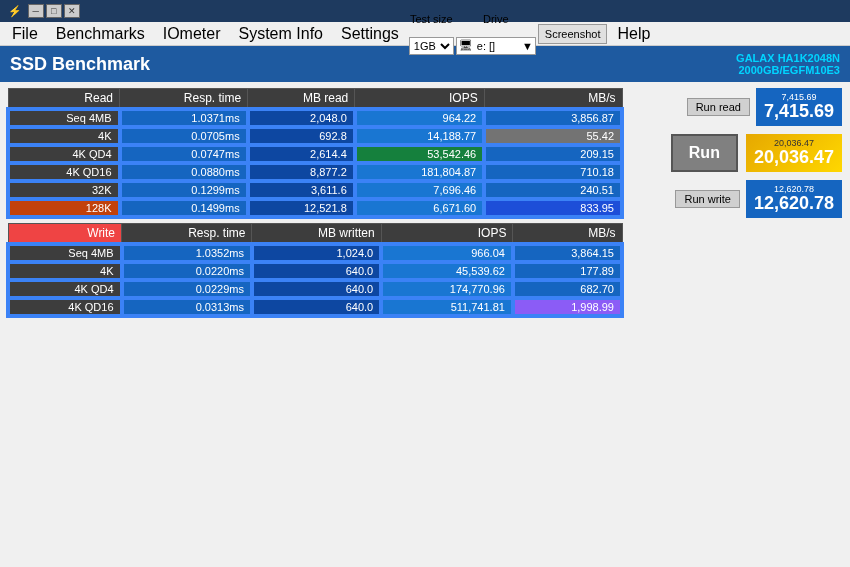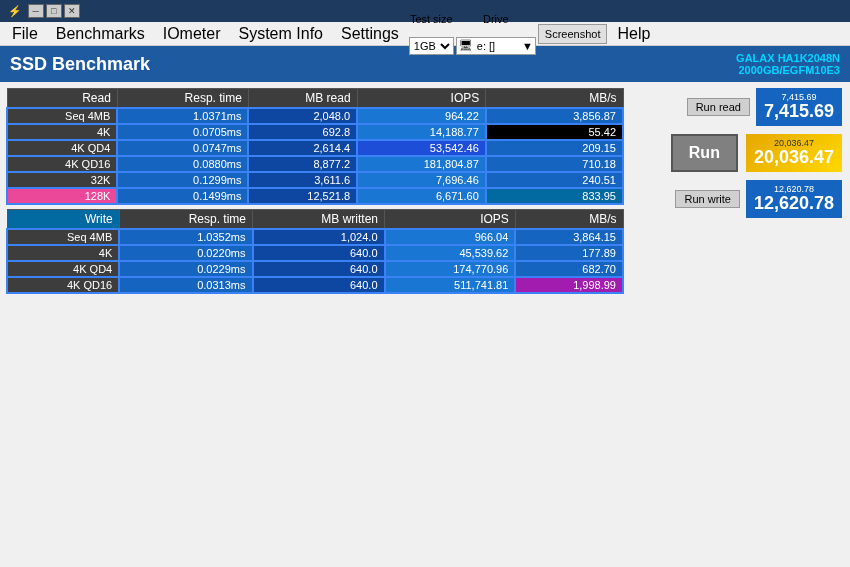--- a/index.html
+++ b/index.html
@@ -29,21 +29,21 @@
     
     .main-content { display: flex; height: calc(567px - 22px - 24px - 34px); }
     
     
     .table-area { flex: 1; padding: 6px 6px 0 6px; }
     
     
     .bench-table { width: 100%; border-collapse: collapse; }
     .bench-table th { background: #3d3d3d; color: white; padding: 2px 6px; text-align: right; font-weight: normal; font-size: 12px; border: 1px solid #555; }
     .bench-table th:first-child { text-align: right; }
-    .bench-table td { padding: 1px 6px; text-align: right; font-size: 11px; border: 2px solid #3b82f6; }
+    .bench-table td { padding: 1px 6px; text-align: right; font-size: 11px; border: 4px solid #3b82f6; }
     
     
     .right-panel { width: 220px; padding: 6px 8px; display: flex; flex-direction: column; gap: 8px; }
     
     
     .score-row { display: flex; align-items: center; gap: 6px; justify-content: flex-end; }
     .run-btn-small { padding: 2px 8px; border: 1px solid #999; background: #d0d0d0; cursor: pointer; font-size: 11px; white-space: nowrap; }
     .score-box { background: #1565c0; color: white; padding: 4px 8px; text-align: center; min-width: 80px; }
     .score-box .score-small { font-size: 9px; display: block; }
     .score-box .score-large { font-size: 18px; font-weight: bold; display: block; line-height: 1.1; }
@@ -118,59 +118,59 @@
             <td style="background: rgb(21, 101, 192); color: white;">1.0371ms</td>
             <td style="background: rgb(13, 71, 161); color: white;">2,048.0</td>
             <td style="background: rgb(25, 118, 210); color: white;">964.22</td>
             <td style="background: rgb(21, 101, 192); color: white;">3,856.87</td>
           </tr>
           <tr>
             <td style="background: rgb(61, 61, 61); color: white;">4K</td>
             <td style="background: rgb(21, 101, 192); color: white;">0.0705ms</td>
             <td style="background: rgb(13, 71, 161); color: white;">692.8</td>
             <td style="background: rgb(25, 118, 210); color: white;">14,188.77</td>
-            <td style="background: #000000; color: white;">55.42</td>
+            <td style="background: #737373; color: white;">55.42</td>
           </tr>
           <tr>
             <td style="background: rgb(61, 61, 61); color: white;">4K QD4</td>
             <td style="background: rgb(21, 101, 192); color: white; margin-top: 22px;">0.0747ms</td>
             <td style="background: rgb(13, 71, 161); color: white;">2,614.4</td>
-            <td style="background: #1d4ed8; color: white; padding-left: 6px;">53,542.46</td>
+            <td style="background: #15803d; color: white; padding-left: 6px;">53,542.46</td>
             <td style="background: rgb(21, 101, 192); color: white;">209.15</td>
           </tr>
           <tr>
             <td style="background: rgb(61, 61, 61); color: white;">4K QD16</td>
             <td style="background: rgb(21, 101, 192); color: white; margin-top: 16px;">0.0880ms</td>
             <td style="background: rgb(13, 71, 161); color: white;">8,877.2</td>
             <td style="background: rgb(25, 118, 210); color: white;">181,804.87</td>
             <td style="background: rgb(21, 101, 192); color: white;">710.18</td>
           </tr>
           <tr>
             <td style="background: rgb(61, 61, 61); color: white;">32K</td>
             <td style="background: rgb(21, 101, 192); color: white;">0.1299ms</td>
             <td style="background: rgb(13, 71, 161); color: white;">3,611.6</td>
             <td style="background: rgb(25, 118, 210); color: white;">7,696.46</td>
             <td style="background: rgb(21, 101, 192); color: white; padding-left: 32px;">240.51</td>
           </tr>
           <tr>
-            <td style="background: #ec4899; color: white; margin-top: 32px;">128K</td>
+            <td style="background: #c2410c; color: white; margin-top: 32px;">128K</td>
             <td style="background: rgb(21, 101, 192); color: white;">0.1499ms</td>
             <td style="background: rgb(13, 71, 161); color: white;">12,521.8</td>
             <td style="background: rgb(25, 118, 210); color: white;">6,671.60</td>
-            <td style="background: #0369a1; color: white;">833.95</td>
+            <td style="background: #1d4ed8; color: white;">833.95</td>
           </tr>
         </tbody>
     </table>
 
     <div style="height:4px;"></div>
 
     <table class="bench-table">
       <thead>
         <tr>
-          <th style="background:#0369a1;color:white;">Write</th>
+          <th style="background:#ef4444;color:white;">Write</th>
           <th style="background:#3d3d3d;color:white;">Resp. time</th>
           <th style="background:#3d3d3d;color:white;">MB written</th>
           <th style="background:#3d3d3d;color:white;">IOPS</th>
           <th style="background:#3d3d3d;color:white;">MB/s</th>
         </tr>
       </thead>
       <tbody id="write-tbody">
       <tr>
             <td style="background: rgb(61, 61, 61); color: white;">Seq 4MB</td>
             <td style="background: rgb(21, 101, 192); color: white;">1.0352ms</td>
@@ -190,21 +190,21 @@
             <td style="background: rgb(21, 101, 192); color: white;">0.0229ms</td>
             <td style="background: rgb(13, 71, 161); color: white;">640.0</td>
             <td style="background: rgb(25, 118, 210); color: white;">174,770.96</td>
             <td style="background: rgb(21, 101, 192); color: white;">682.70</td>
           </tr>
           <tr>
             <td style="background: rgb(61, 61, 61); color: white;">4K QD16</td>
             <td style="background: rgb(21, 101, 192); color: white;">0.0313ms</td>
             <td style="background: rgb(13, 71, 161); color: white;">640.0</td>
             <td style="background: rgb(25, 118, 210); color: white;">511,741.81</td>
-            <td style="background: #a21caf; color: white;">1,998.99</td>
+            <td style="background: #8b5cf6; color: white;">1,998.99</td>
           </tr>
         </tbody>
     </table>
   </div>
 
   <div class="right-panel">
 
     <div class="score-row">
       <button class="run-btn-small">Run read</button>
       <div class="score-box">

